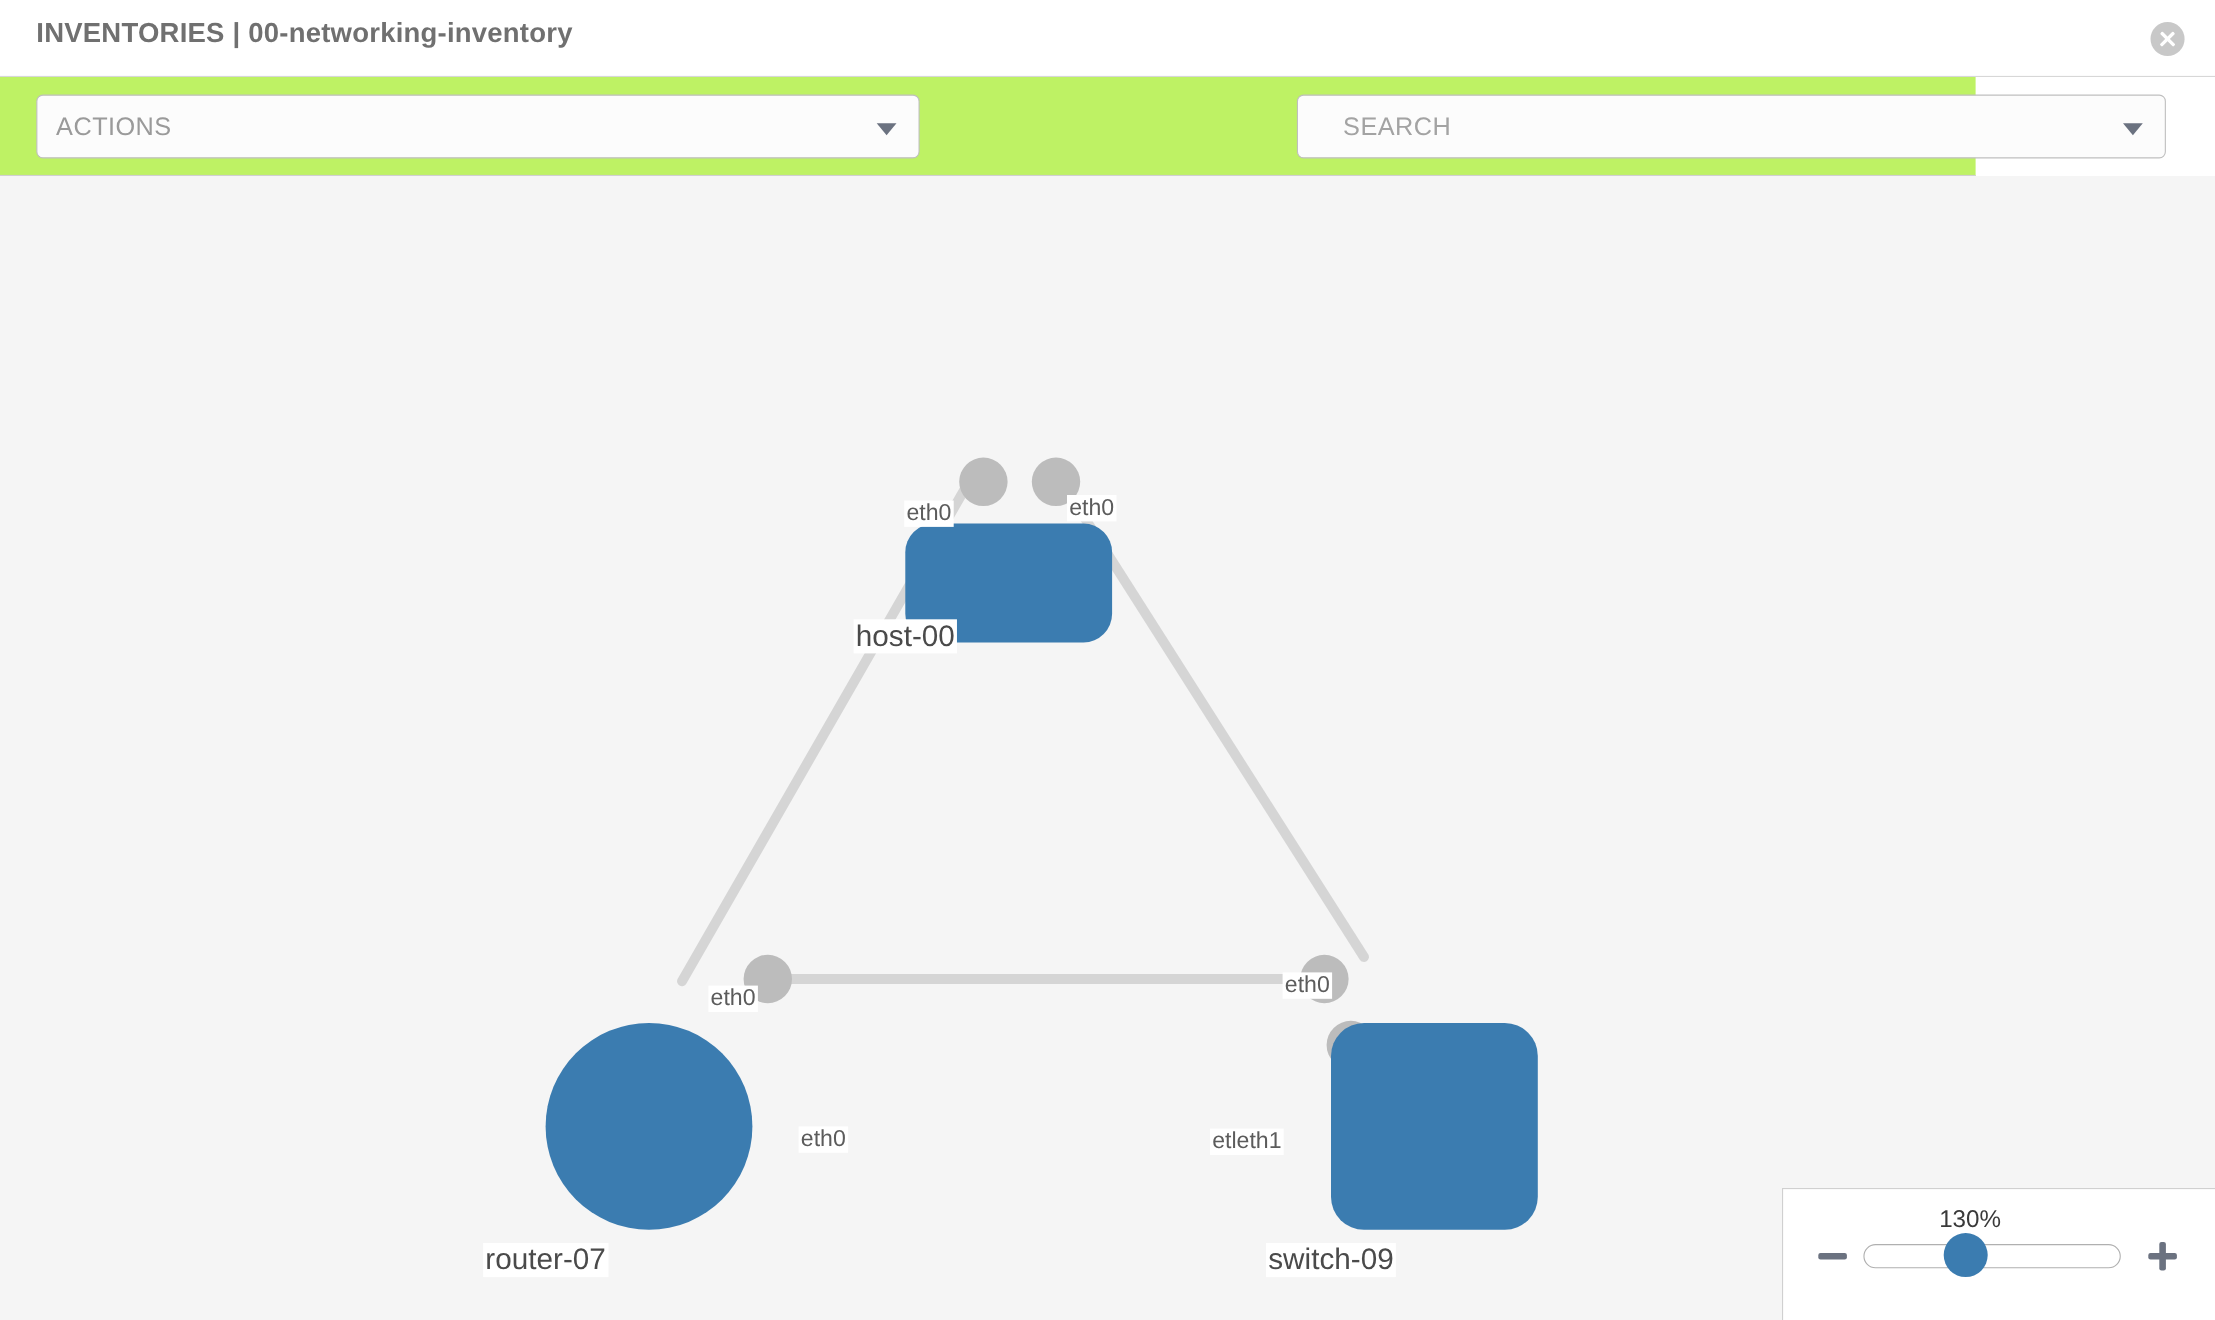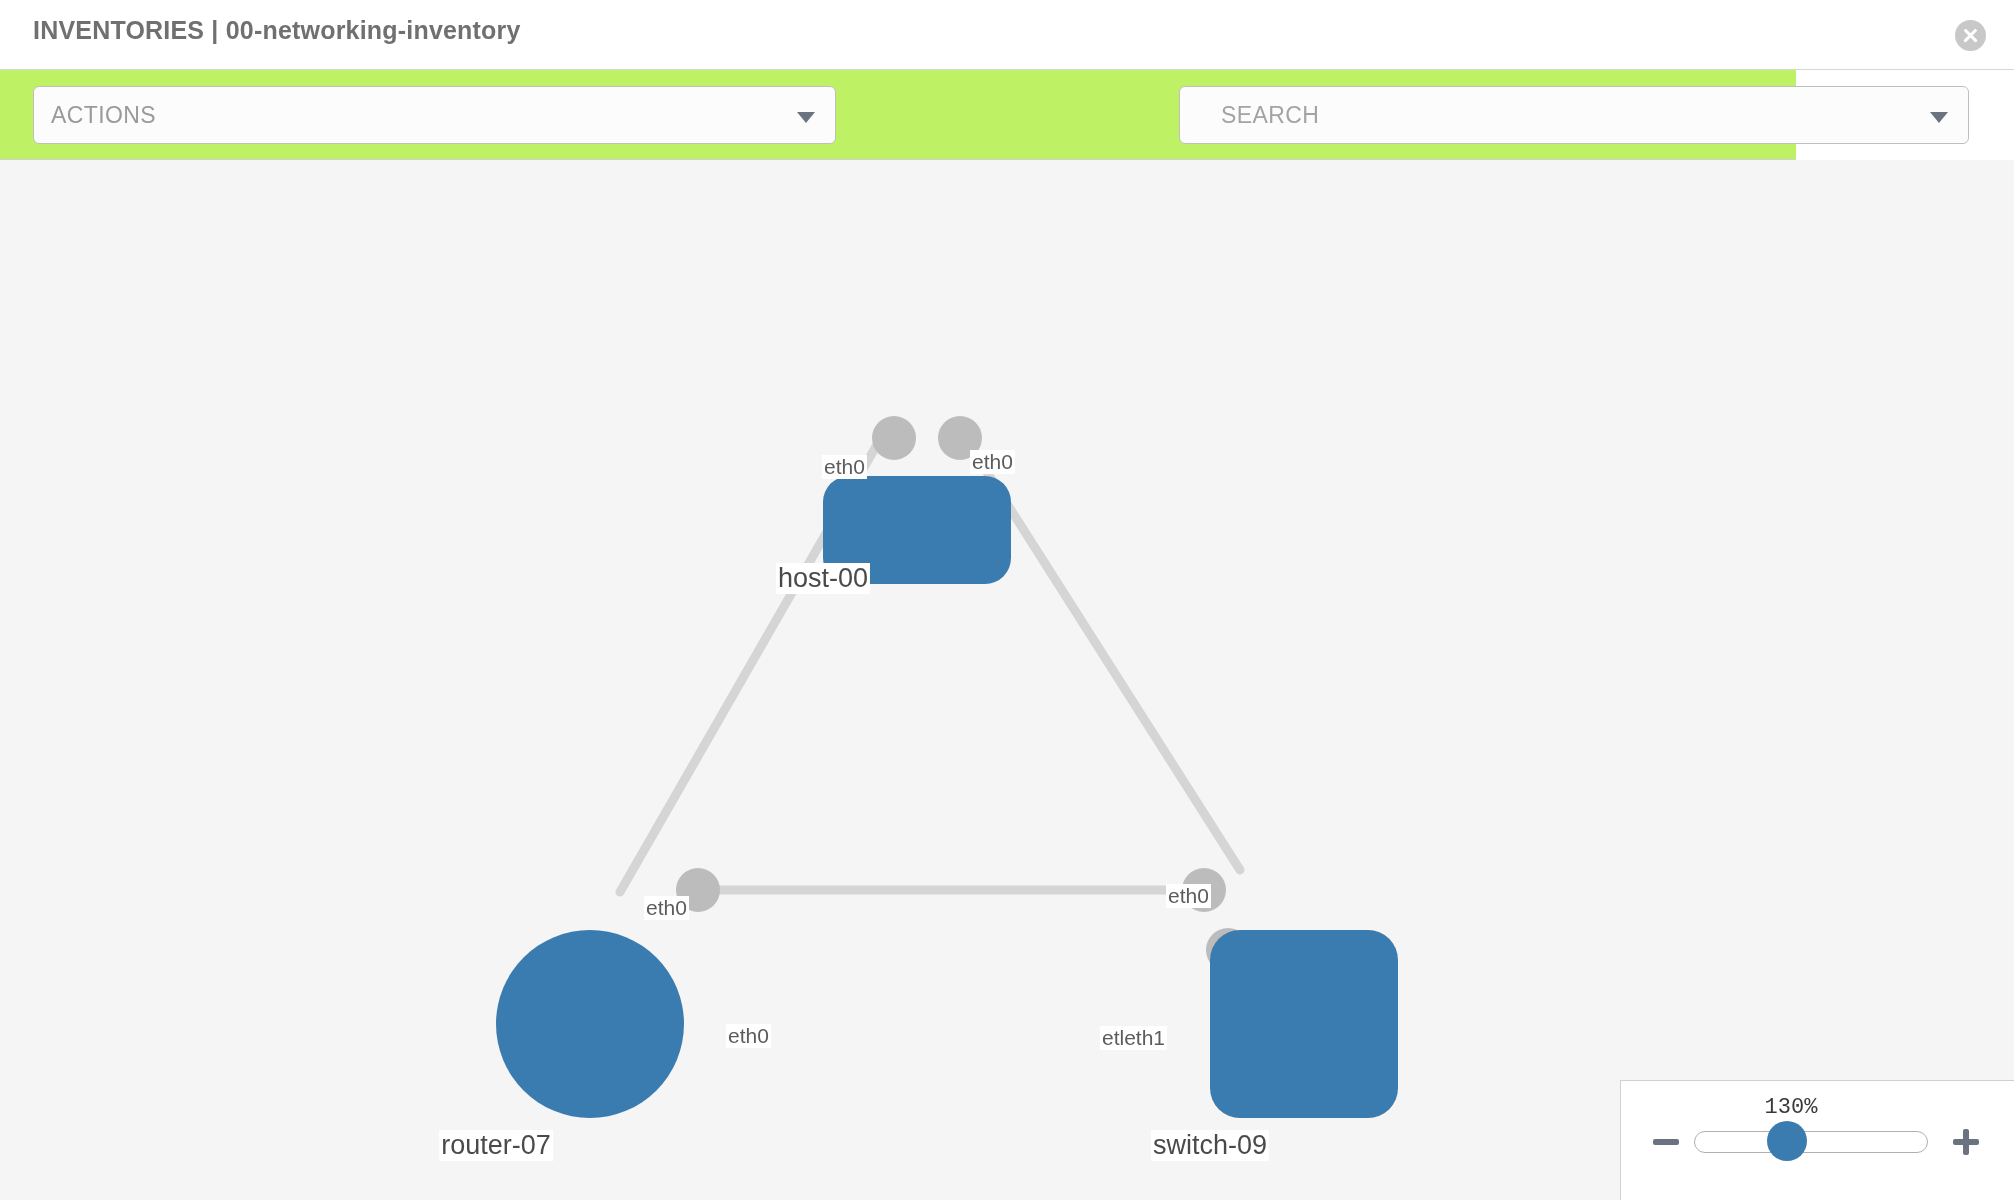--- a/index.html
+++ b/index.html
@@ -200,21 +200,20 @@
     box-sizing: border-box;
     z-index: 20;
   }
   .zoom-value {
     position: absolute;
     left: 0; top: 14px;
     width: 340px;
     text-align: center;
     font-size: 22px;
     color: #3a3a3a;
-    font-family: Liberation Mono, monospace;
   }
   .zoom-minus, .zoom-plus {
     position: absolute;
     top: 46px;
     width: 30px; height: 30px;
     cursor: pointer;
   }
   .zoom-minus { left: 30px; }
   .zoom-plus  { left: 330px; }
   .zoom-minus .bar, .zoom-plus .bar-h, .zoom-plus .bar-v {

